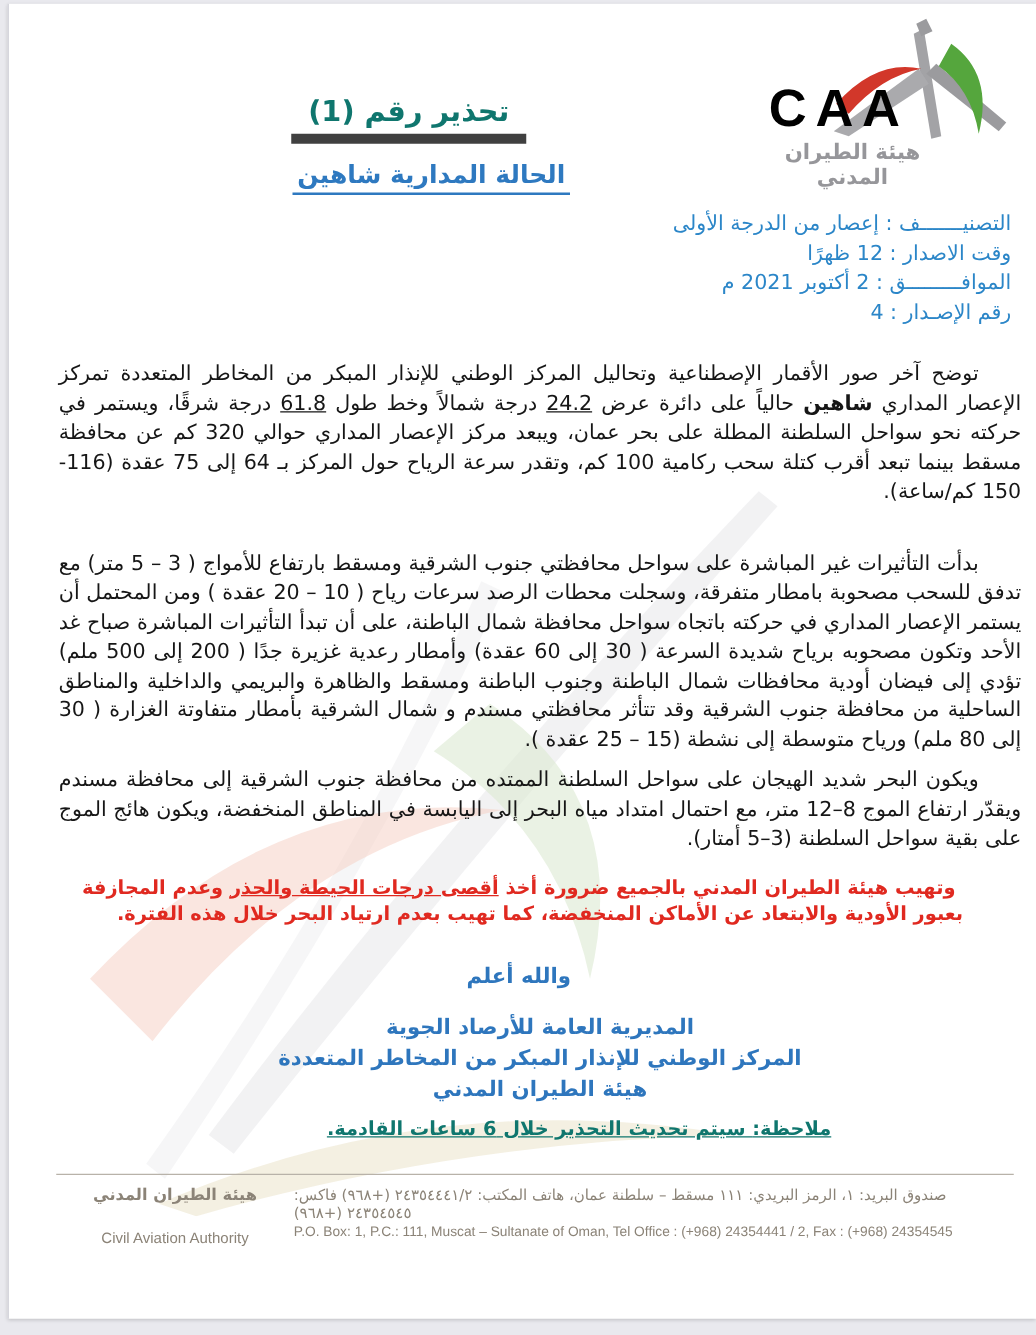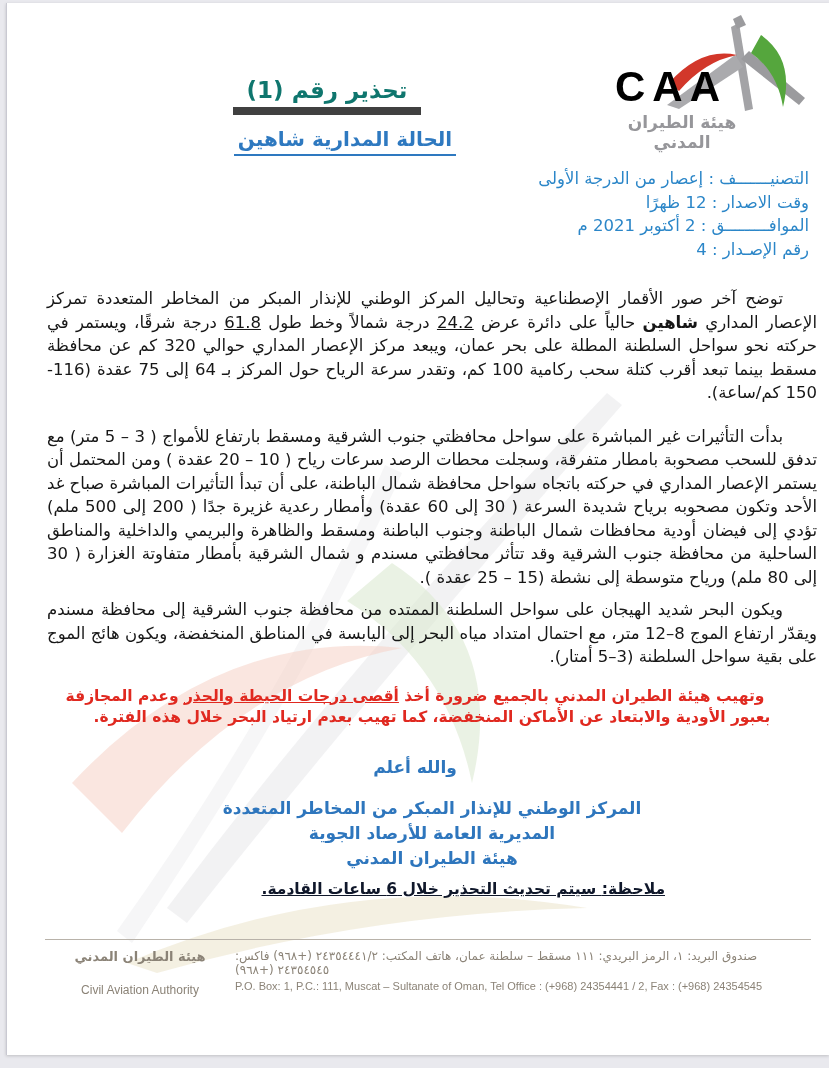--- a/index.html
+++ b/index.html
@@ -29,31 +29,31 @@
                    border-bottom:2px solid #2e79c0; padding:0 4px 3px; }
 
   
   .meta { position:absolute; top:164px; right:20px; direction:rtl; text-align:right;
           color:#2b86c8; font-size:16.5px; line-height:23.5px; }
 
   
   .content { position:absolute; top:284px; left:40px; width:770px; direction:rtl;
              color:#161616; font-size:16.5px; line-height:23.5px; text-align:justify; }
   .content p { text-indent:34px; }
-  .p2 { margin-top:20px; }
+  .p2 { margin-top:34px; }
   .p3 { margin-top:9px; }
   .warning { margin-top:17px; color:#e02920; font-weight:bold; font-size:15.5px;
              line-height:21.5px; text-align:center; text-indent:0; }
   .warning .u { text-decoration:underline; }
   .closing { margin-top:27px; text-align:center; color:#2e76bd; font-weight:bold;
              font-size:17px; text-indent:0; }
   .signature { margin-top:17px; text-align:center; color:#2e76bd; font-weight:bold;
                font-size:17px; line-height:25px; }
   .note { margin-top:7px; text-align:right; margin-left:0; margin-right:118px;
-          color:#0f172a; font-weight:bold; font-size:15.5px; }
+          color:#0f766e; font-weight:bold; font-size:15.5px; }
   .note .wrap { text-decoration:underline; }
 
   
   .footer { position:absolute; top:936px; left:38px; right:18px;
             border-top:1px solid #b8b2a9; padding-top:9px; display:flex;
             color:#8b8377; }
   .footer-left { width:190px; text-align:center; }
   .footer-left .ar { direction:rtl; font-size:13px; font-weight:bold; }
   .footer-left .en { font-size:12px; margin-top:19px; font-family:"Liberation Sans",sans-serif; }
   .footer-right { flex:1; text-align:left; }
@@ -107,22 +107,22 @@
 
     <p class="p2">بدأت التأثيرات غير المباشرة على سواحل محافظتي جنوب الشرقية ومسقط بارتفاع للأمواج ( 3 – 5 متر) مع تدفق للسحب مصحوبة بامطار متفرقة، وسجلت محطات الرصد سرعات رياح ( 10 – 20 عقدة ) ومن المحتمل أن يستمر الإعصار المداري في حركته باتجاه سواحل محافظة شمال الباطنة، على أن تبدأ التأثيرات المباشرة صباح غد الأحد وتكون مصحوبه برياح شديدة السرعة ( 30 إلى 60 عقدة) وأمطار رعدية غزيرة جدًا ( 200 إلى 500 ملم) تؤدي إلى فيضان أودية محافظات شمال الباطنة وجنوب الباطنة ومسقط والظاهرة والبريمي والداخلية والمناطق الساحلية من محافظة جنوب الشرقية وقد تتأثر محافظتي مسندم و شمال الشرقية بأمطار متفاوتة الغزارة ( 30 إلى 80 ملم) ورياح متوسطة إلى نشطة (15 – 25 عقدة ).</p>
 
     <p class="p3">ويكون البحر شديد الهيجان على سواحل السلطنة الممتده من محافظة جنوب الشرقية إلى محافظة مسندم ويقدّر ارتفاع الموج 8–12 متر، مع احتمال امتداد مياه البحر إلى اليابسة في المناطق المنخفضة، ويكون هائج الموج على بقية سواحل السلطنة (3–5 أمتار).</p>
 
     <p class="warning"><span>وتهيب هيئة الطيران المدني بالجميع ضرورة أخذ </span><span class="u">أقصى درجات الحيطة والحذر</span><span> وعدم المجازفة بعبور الأودية والابتعاد عن الأماكن المنخفضة، كما تهيب بعدم ارتياد البحر خلال هذه الفترة.</span></p>
 
     <p class="closing">والله أعلم</p>
 
     <div class="signature">
+      <div>المديرية العامة للأرصاد الجوية</div>
       <div>المركز الوطني للإنذار المبكر من المخاطر المتعددة</div>
-      <div>المديرية العامة للأرصاد الجوية</div>
       <div>هيئة الطيران المدني</div>
     </div>
 
     <p class="note"><span class="wrap"><b>ملاحظة:</b><span> سيتم تحديث التحذير خلال 6  ساعات القادمة.</span></span></p>
   </div>
 
   <div class="footer">
     <div class="footer-left">
       <div class="ar">هيئة الطيران المدني</div>
       <div class="en">Civil Aviation Authority</div>

